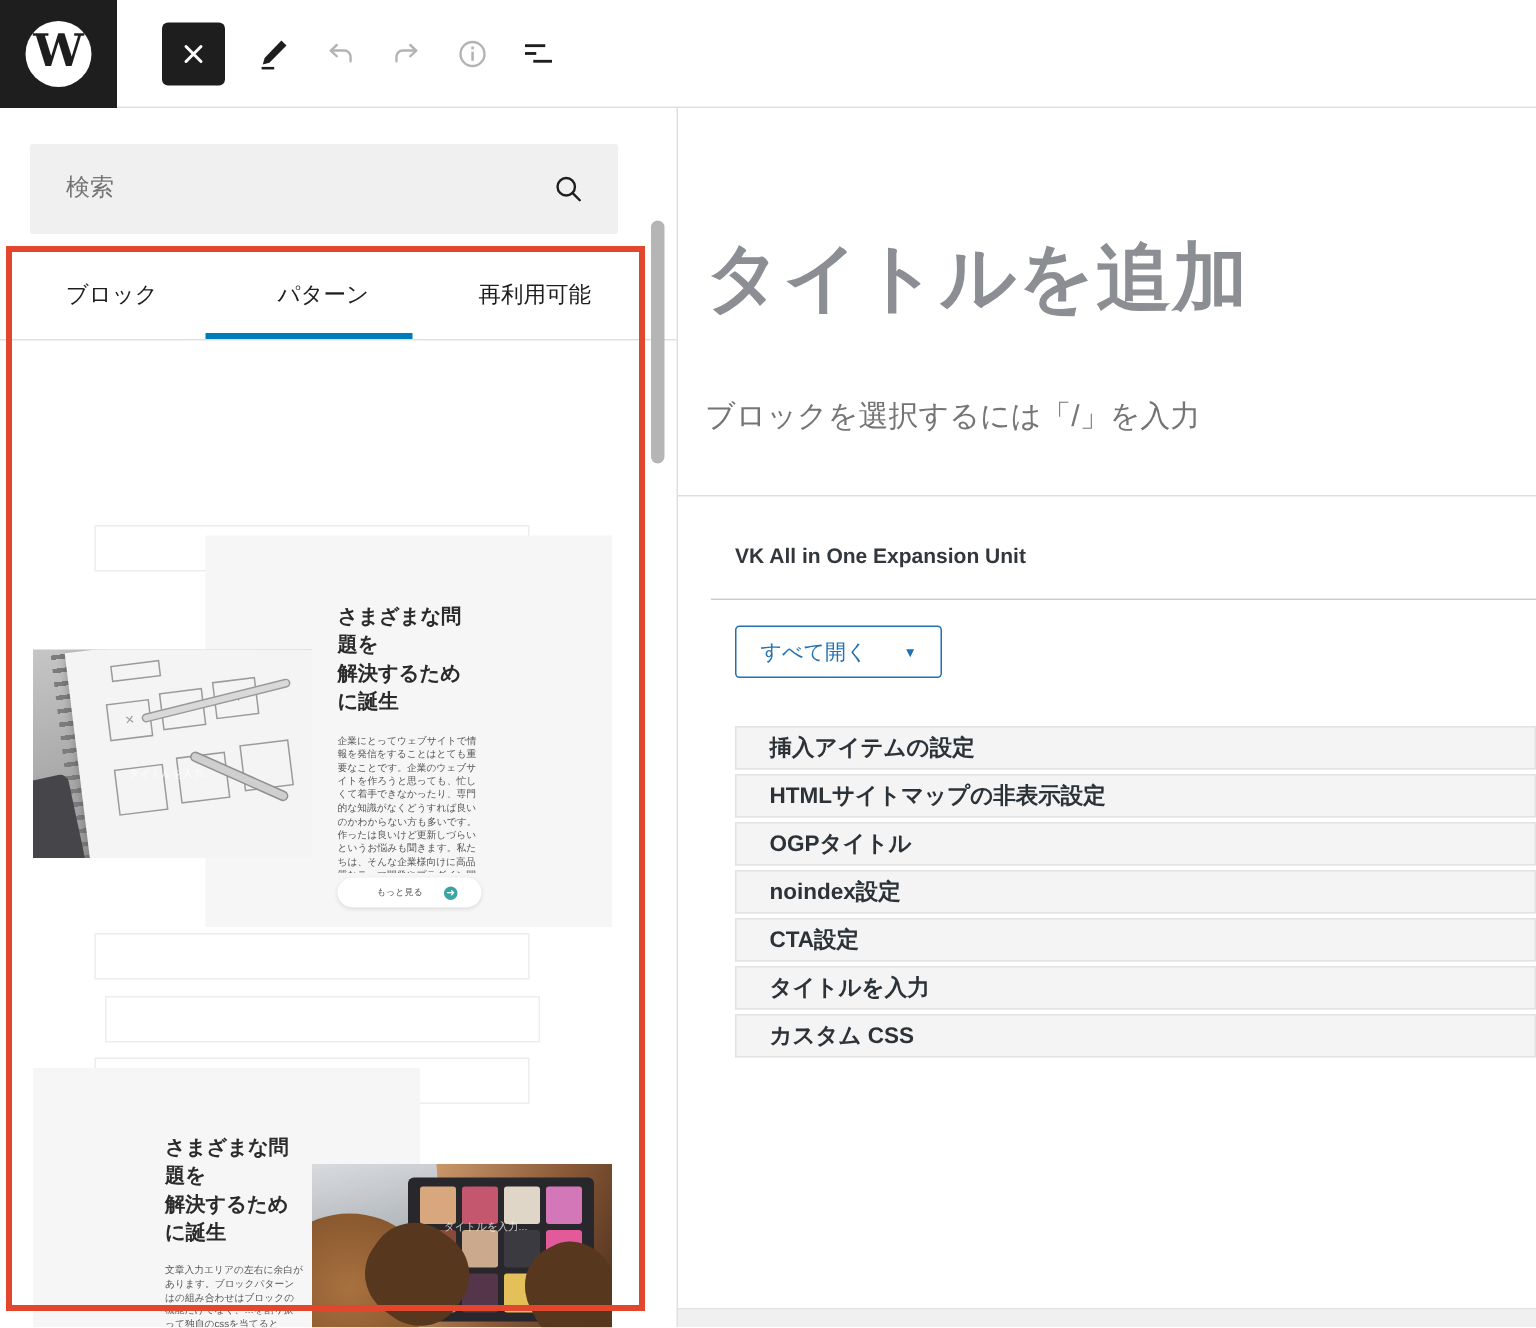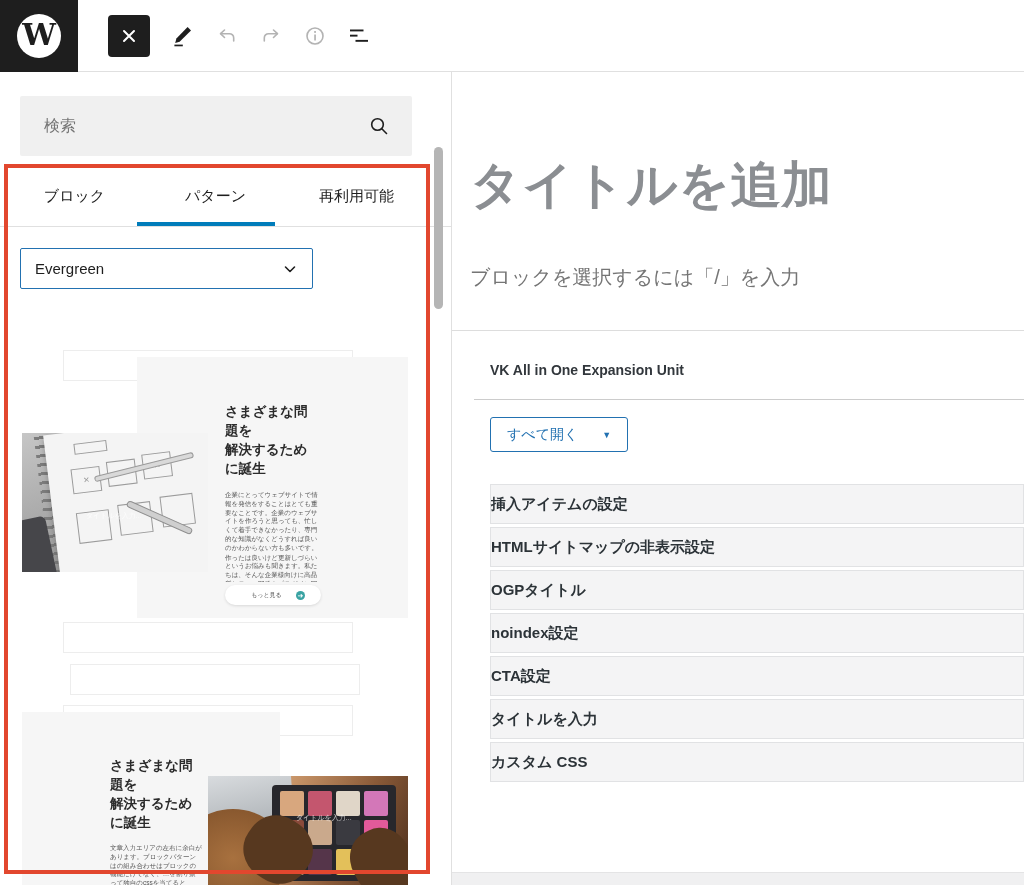--- a/index.html
+++ b/index.html
@@ -74,21 +74,21 @@
   
   .main { position:absolute; left:452px; top:72px; width:572px; height:813px; background:#fff; }
   .post-title { position:absolute; left:18px; top:85px; font-size:50px; line-height:56px; font-weight:bold; color:#8b8e92; letter-spacing:1px; }
   .post-body-ph { position:absolute; left:18px; top:192px; font-size:20px; color:#757575;text-align:right; }
   .metabox-sep { position:absolute; left:0; top:258px; width:572px; height:1px; background:#ddd; }
   .mb-title { position:absolute; left:38px; top:290px; font-size:14px; font-weight:600; color:#32373c; }
   .mb-hr { position:absolute; left:22px; top:327px; width:550px; height:1px; background:#ccc; }
   .expand-all-btn { position:absolute; left:38px; top:345px; height:35px; padding:0 16px; background:#fff; border:1px solid #2271b1; border-radius:3px; color:#2271b1; font-size:14px; display:flex; align-items:center; gap:24px; }
   .expand-all-btn .caret { font-size:9px; }
   .accordion { position:absolute; left:38px; top:412px; width:534px; }
-  .acc-row { height:40px; margin-bottom:3px; background:#f4f4f5; border:1px solid #e1e2e4; display:flex; align-items:center; font-size:15px; font-weight:bold; color:#2c3338; }
+  .acc-row { height:29px; margin-bottom:3px; background:#f4f4f5; border:1px solid #e1e2e4; display:flex; align-items:center; padding-left:22px; font-size:15px; font-weight:bold; color:#2c3338; }
   .main-bottom-strip { position:absolute; left:0; top:800px; width:572px; height:13px; background:#f0f0f1; border-top:1px solid #e4e4e5; }
 
   svg .stroke-dark { stroke:#1e1e1e; fill:none; stroke-width:1.6; stroke-linecap:round; stroke-linejoin:round; }
   svg .stroke-gray { stroke:#b3b3b3; fill:none; stroke-width:1.6; stroke-linecap:round; stroke-linejoin:round; }
 </style>
 </head>
 <body>
 
 <div id="app">
 
@@ -138,26 +138,20 @@
     </div>
 
     <div class="tabbar">
       <div class="tab">ブロック</div>
       <div class="tab">パターン</div>
       <div class="tab">再利用可能</div>
     </div>
     <div class="tabbar-border"></div>
     <div class="tab-underline"></div>
 
-    <div class="cat-select">
-      <span>Evergreen</span>
-      <svg width="20" height="20" viewBox="0 0 20 20">
-        <path d="M5.5 8 L10 12.5 L14.5 8" class="stroke-dark"></path>
-      </svg>
-    </div>
 
     <div class="outline-box" style="left:63px; top:278px; width:290px; height:31px;"></div>
     <div class="gray-panel" style="left:137px; top:285px; width:271px; height:261px;"></div>
 
     <div class="photo photo1" style="left:22px; top:361px; width:186px; height:139px;">
       <div class="spiral"></div>
       <div class="page">
         <div class="wf" style="left:18%; top:8%; width:20%; height:7%;"></div>
         <div class="wf x" style="left:14%; top:24%; width:18%; height:16%;"></div>
         <div class="wf x" style="left:36%; top:22%; width:18%; height:16%;"></div>

